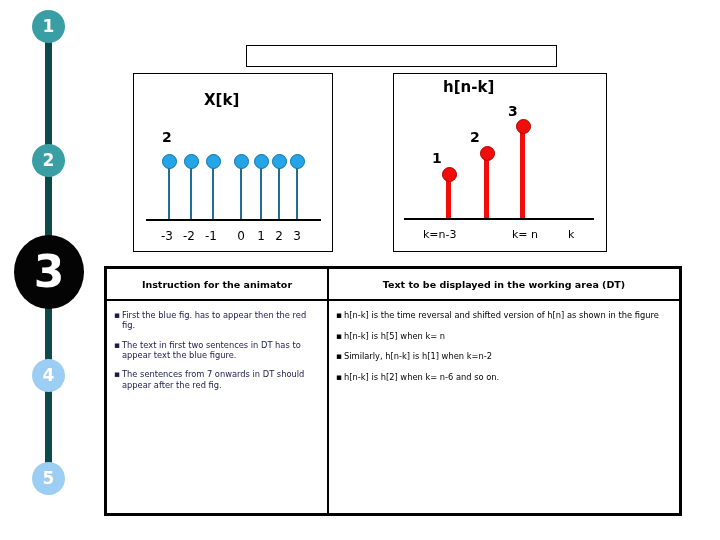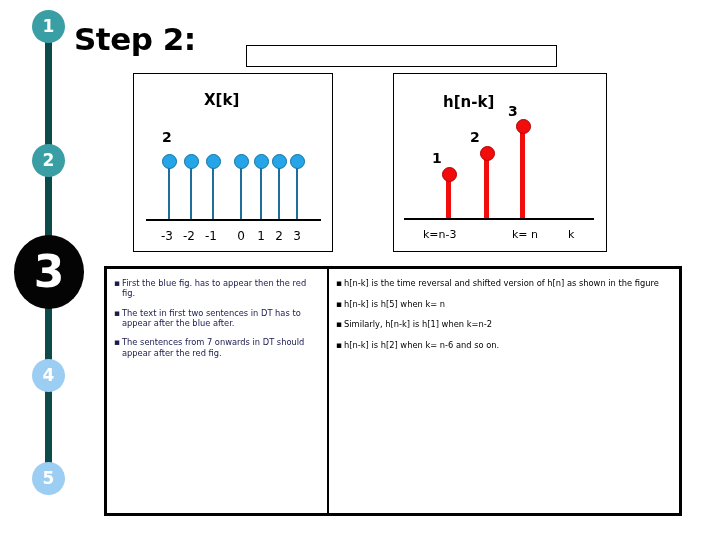--- a/index.html
+++ b/index.html
@@ -81,21 +81,21 @@
 
   .fig-label {
     position: absolute;
     font-family: "DejaVu Sans", sans-serif;
     font-weight: bold;
     font-size: 15px;
     color: #000000;
     white-space: nowrap;
   }
   #lbl-xk  { left: 204px; top: 91px; }
-  #lbl-hnk { left: 443px; top: 78px; margin-top: 15px; }
+  #lbl-hnk { left: 443px; top: 78px; }
 
   .axis-line {
     position: absolute;
     height: 1.5px;
     background: #000000;
   }
   #axis-blue { left: 146px; top: 219px; width: 175px; }
   #axis-red  { left: 404px; top: 218px; width: 190px; }
 
   
@@ -208,21 +208,20 @@
     <div class="step-line" id="line3"></div>
     <div class="step-line" id="line4"></div>
 
     <div class="step-node node-teal" id="node1">1</div>
     <div class="step-node node-teal" id="node2">2</div>
     <div class="step-node node-black" id="node3">3</div>
     <div class="step-node node-lblue" id="node4">4</div>
     <div class="step-node node-lblue" id="node5">5</div>
   </div>
 
-  <div id="title">Step 2:</div>
   <div id="title-blank-box"></div>
 
   <div class="fig-panel" id="fig-blue"></div>
   <div class="fig-label" id="lbl-xk">X[k]</div>
   <div class="val-num" style="left:162px; top:129px;">2</div>
 
   <div class="stem stem-blue" style="left:168px; top:160px; height:59px;"></div>
   <div class="stem stem-blue" style="left:190px; top:160px; height:59px;"></div>
   <div class="stem stem-blue" style="left:212px; top:160px; height:59px;"></div>
   <div class="stem stem-blue" style="left:240px; top:160px; height:59px;"></div>
@@ -264,30 +263,34 @@
   <div class="val-num" style="left:508px; top:103px;">3</div>
 
   <div class="axis-line" id="axis-red"></div>
 
   <div class="kaxis-lbl" style="left:423px; top:228px;">k=n-3</div>
   <div class="kaxis-lbl" style="left:466px; top:228px;margin-top:48px;">k=n-1</div>
   <div class="kaxis-lbl" style="left:512px; top:228px;">k= n</div>
   <div class="kaxis-lbl" style="left:568px; top:228px;">k</div>
 
   <div id="table-wrap">
+    <div id="table-head">
+      <div class="th col-left">Instruction for the animator</div>
+      <div class="th col-right">Text to be displayed in the working area (DT)</div>
+    </div>
     <div id="table-body">
 
       <div class="col-left tdcell">
         <div class="bullet-row left-text">
           <span class="bullet-dot">▪</span>
           <span class="bullet-text">First the blue fig. has to appear then the red fig.</span>
         </div>
         <div class="bullet-row left-text">
           <span class="bullet-dot">▪</span>
-          <span class="bullet-text">The text in first two sentences in DT has to appear after the blue after.</span>
+          <span class="bullet-text">The text in first two sentences in DT has to appear text the blue figure.</span>
         </div>
         <div class="bullet-row left-text">
           <span class="bullet-dot">▪</span>
           <span class="bullet-text">The sentences from 7 onwards in DT should  appear after the red fig.</span>
         </div>
       </div>
 
       <div class="col-right tdcell">
         <div class="bullet-row right-text">
           <span class="bullet-dot">▪</span>

